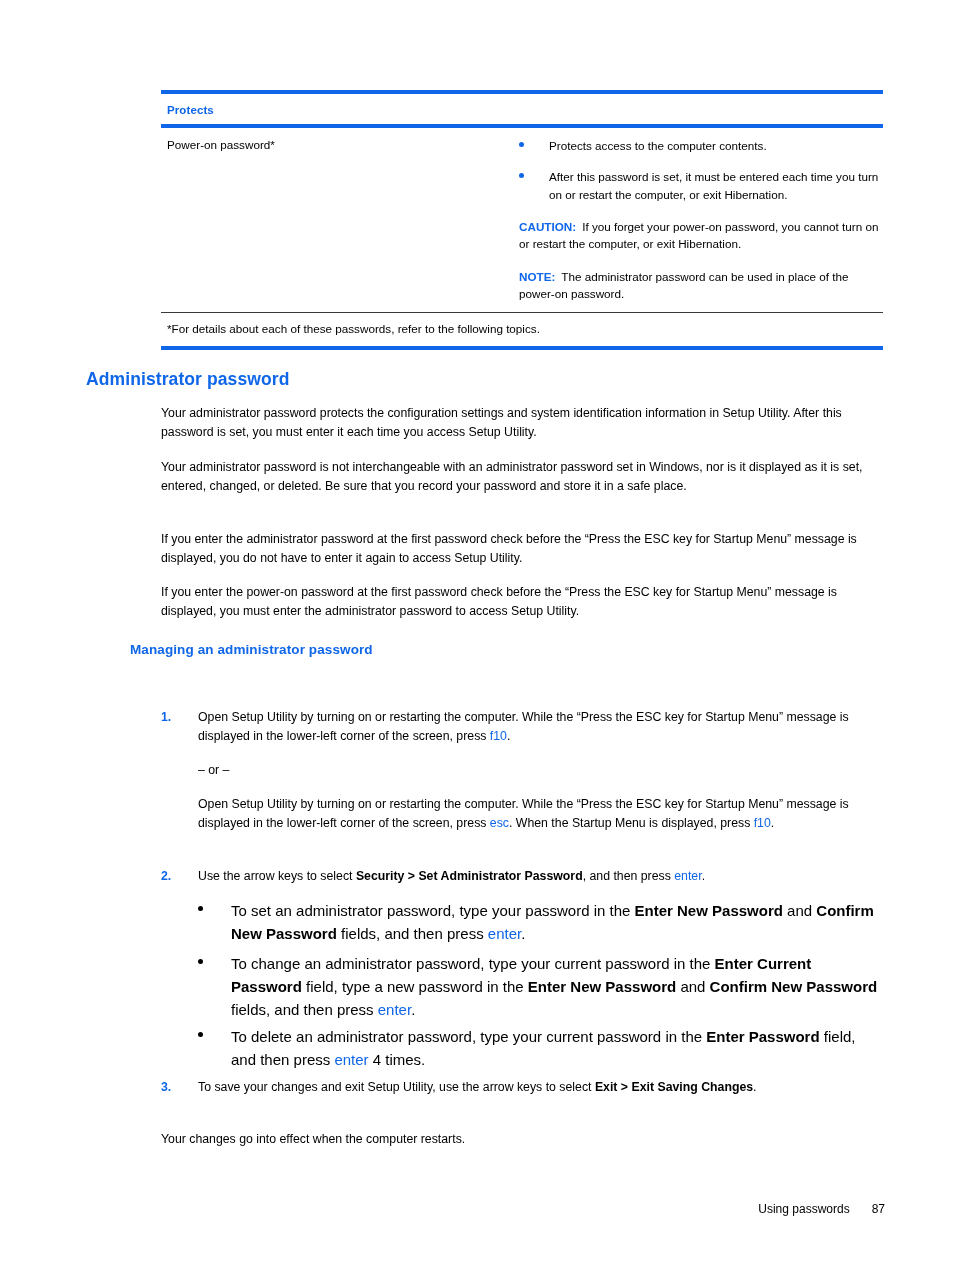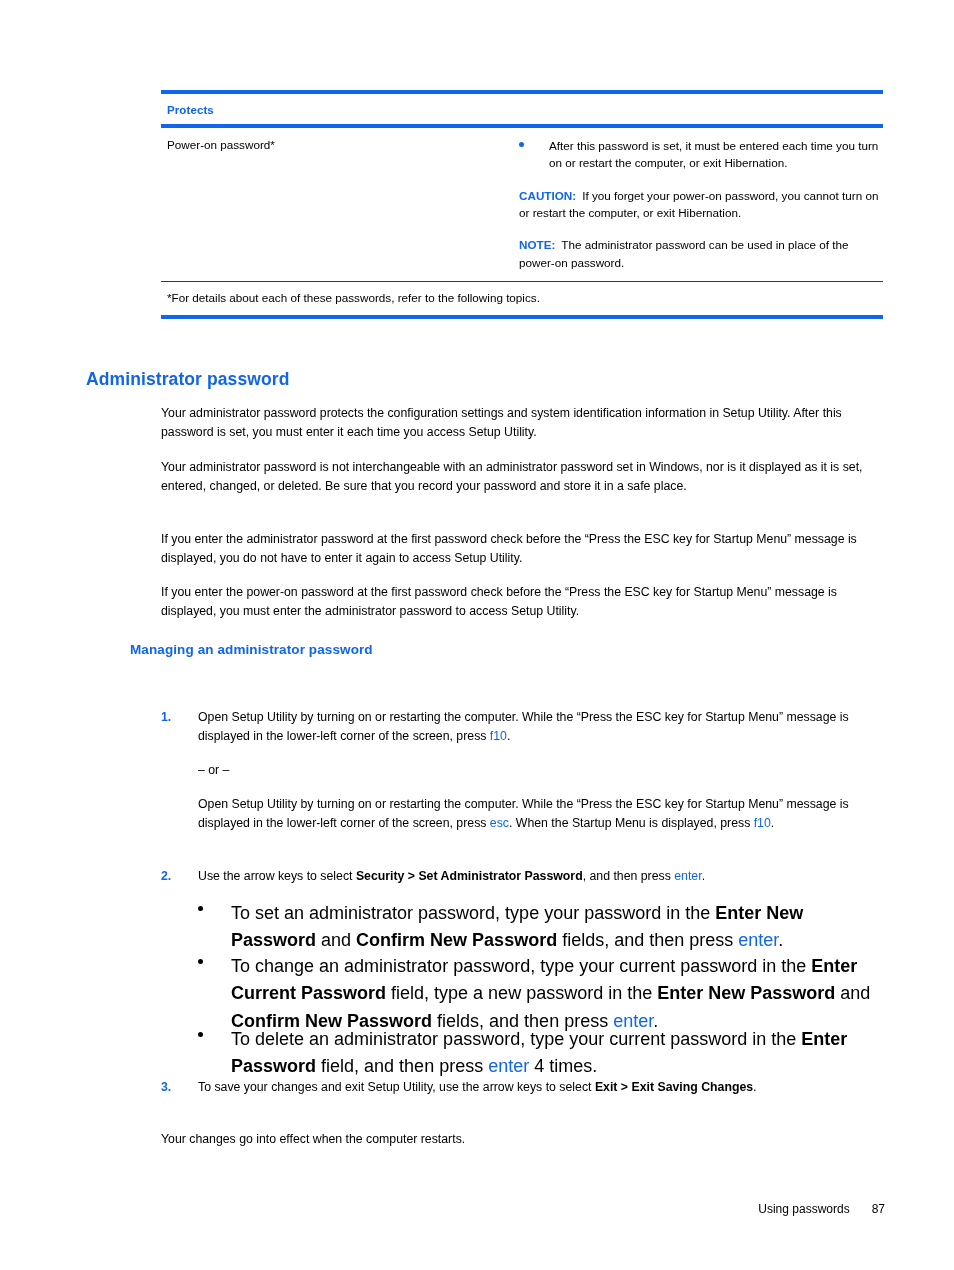--- a/index.html
+++ b/index.html
@@ -164,21 +164,21 @@
   .step .stext {
     margin-left: 37px;
     display: block;
   }
 
   
   .subbul {
     position: absolute;
     left: 198px;
     width: 686px;
-    font-size: 18px;
+    font-size: 15px;
     line-height: 1.52;
   }
   .subbul .dot {
     position: absolute;
     left: 0;
     top: 6px;
     width: 5px;
     height: 5px;
     border-radius: 50%;
     background: #000;
@@ -221,20 +221,24 @@
     <div class="rule-top"></div>
 
     <div class="trow">
       <div class="tcol-left">
         <span>Power-on password*</span>
       </div>
       <div class="tcol-right">
         <ul class="t-bullets">
           <li>
             <span class="dot"></span>
+            <span>Protects access to the computer contents.</span>
+          </li>
+          <li>
+            <span class="dot"></span>
             <span>After this password is set, it must be entered each time you turn on or restart the computer, or exit Hibernation.</span>
           </li>
         </ul>
 
         <div class="t-note">
           <span class="lbl">CAUTION:</span><span class="gap"></span><span>If you forget your power-on password, you cannot turn on or restart the computer, or exit Hibernation.</span>
         </div>
 
         <div class="t-note">
           <span class="lbl">NOTE:</span><span class="gap"></span><span>The administrator password can be used in place of the power-on password.</span>

